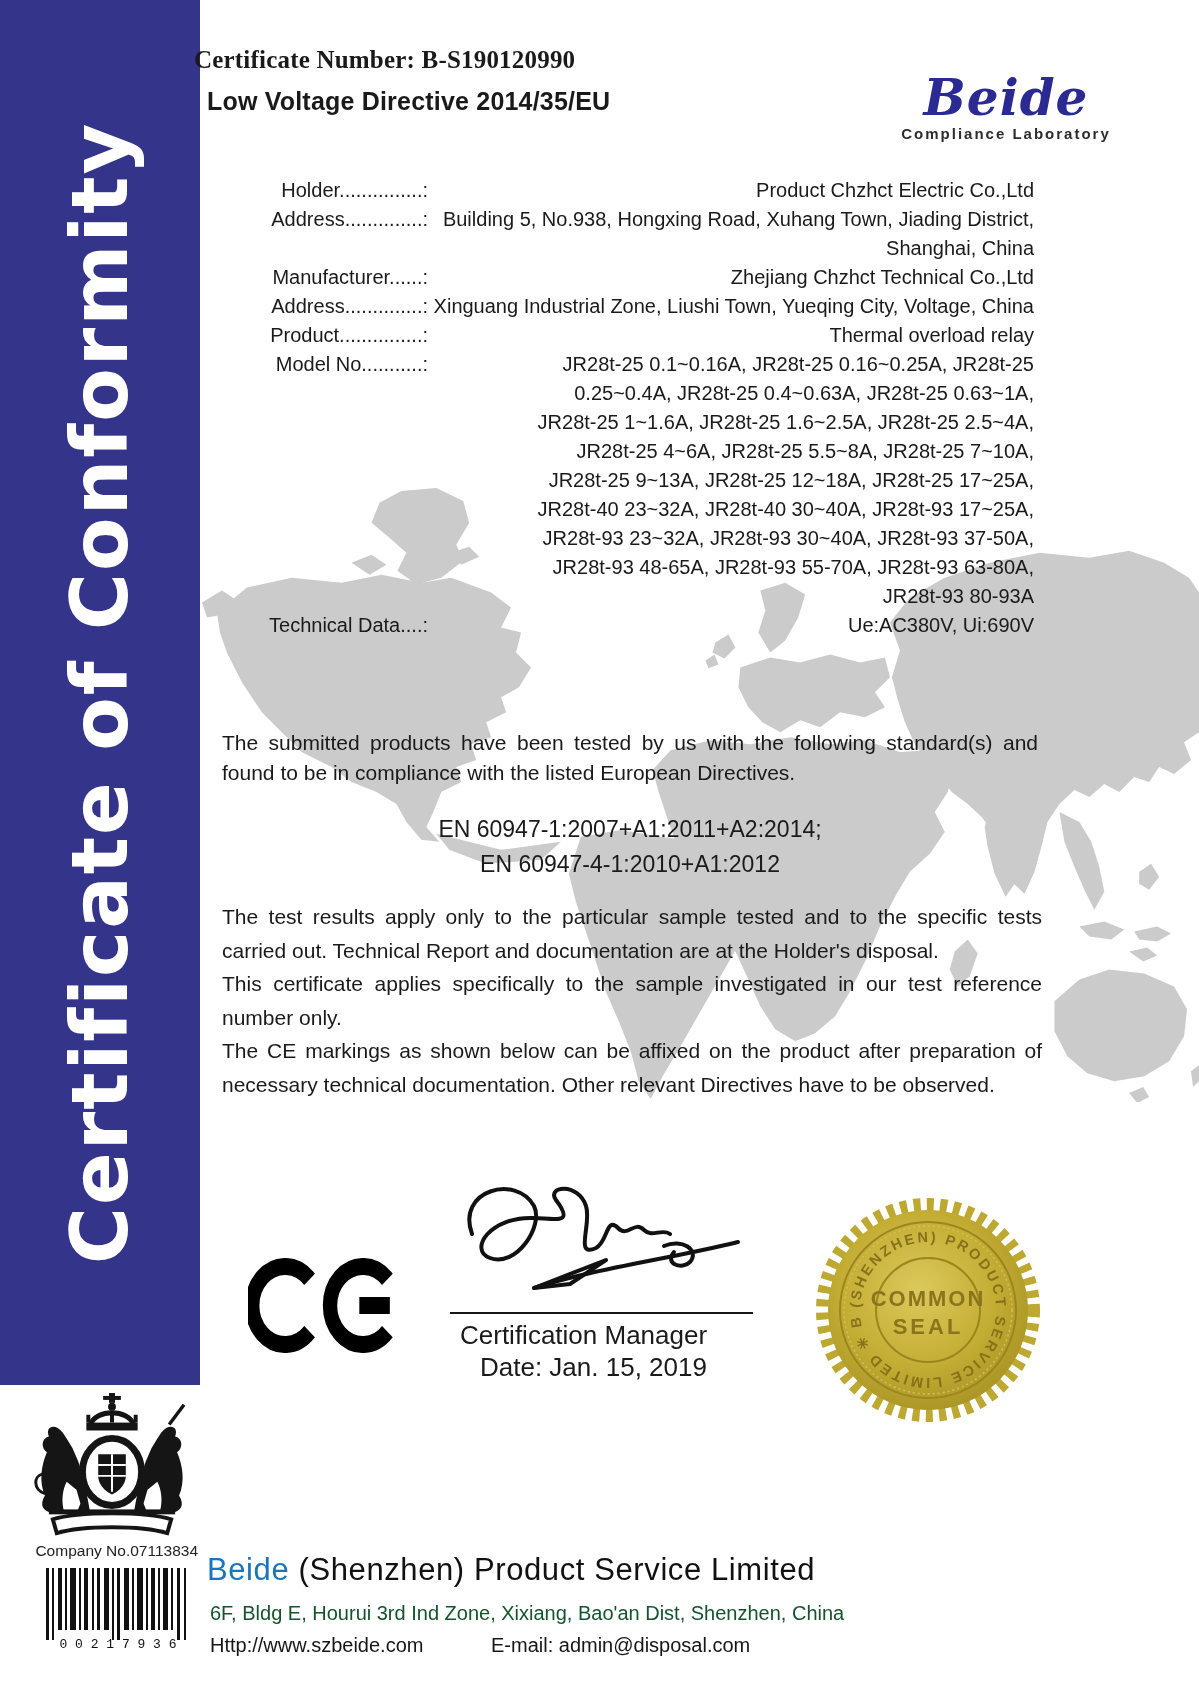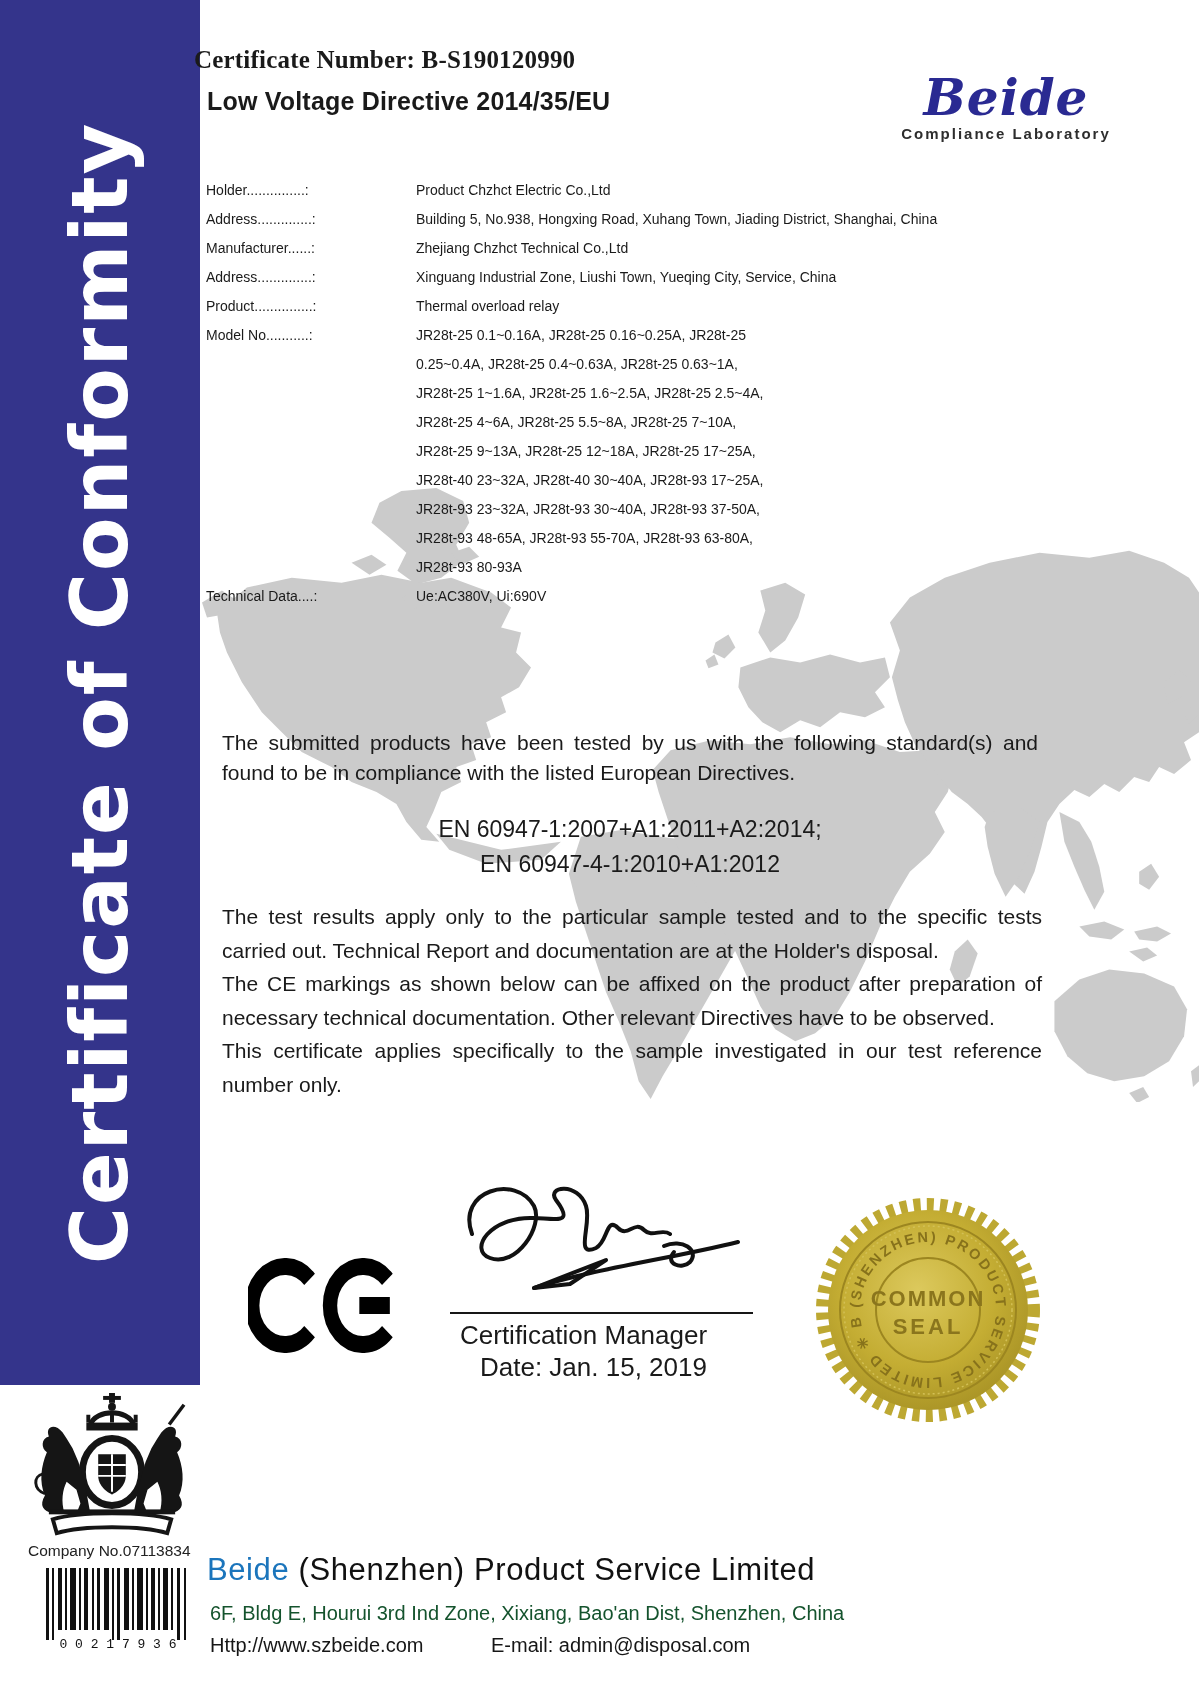--- a/index.html
+++ b/index.html
@@ -22,40 +22,40 @@
   .logo{left:878px;top:72px;width:256px;text-align:center;}
   .logo-name{
     font-family:"DejaVu Serif",serif;font-style:italic;font-weight:bold;
     font-size:50px;line-height:52px;color:#2A2A92;letter-spacing:1px;
   }
   .logo-tagline{font-size:15px;letter-spacing:2px;color:#2d2d2d;font-weight:bold;margin-top:1px;}
   
   .map{left:202px;top:482px;width:997px;height:620px;z-index:0;}
   .content{z-index:2;}
   
-  .fields{left:206px;top:176px;width:816px;font-size:14px;line-height:29px;}
+  .fields{left:218px;top:176px;width:816px;font-size:20px;line-height:29px;text-align:right;}
   .frow{display:flex;}
   .flabel{width:210px;flex:none;}
   .fvalue{flex:1;white-space:pre-line;}
   
   .para1{left:222px;top:728px;width:816px;font-size:21px;line-height:30px;text-align:justify;}
   .standards{left:222px;top:812px;width:816px;font-size:23px;line-height:35px;text-align:center;}
   .para2{left:222px;top:900px;width:820px;font-size:21px;line-height:33.5px;text-align:justify;}
   .para2 p{margin:0;}
   
   .ce{left:248px;top:1258px;width:158px;height:95px;}
   .sig-svg{left:438px;top:1172px;width:312px;height:138px;}
   .sig-line{left:450px;top:1312px;width:303px;height:2px;background:#161616;}
   .sig-role{left:460px;top:1320px;font-size:26px;}
   .sig-date{left:460px;top:1352px;font-size:26px;margin-left:20px;}
   
   .seal{left:806px;top:1188px;width:244px;height:244px;}
   
   .emblem{left:32px;top:1393px;width:160px;height:146px;}
-  .company-no{left:28px;top:1542px;width:170px;font-size:15.5px;text-align:left;color:#222;}
+  .company-no{left:28px;top:1542px;width:170px;font-size:15.5px;text-align:right;color:#222;}
   .barcode{left:44px;top:1568px;width:148px;height:92px;}
   
   .footer-title{left:207px;top:1552px;font-size:31px;letter-spacing:0.6px;color:#111;white-space:nowrap;}
   .footer-brand{color:#1B75BC;}
   .footer-addr{left:210px;top:1602px;font-size:20px;color:#14532d;}
   .footer-links{left:210px;top:1634px;font-size:20px;color:#161616;}
   .footer-email{display:inline-block;margin-left:62px;}
 </style>
 </head>
 <body>
@@ -113,21 +113,21 @@
     <div class="frow">
       <div class="flabel">Address..............:</div>
       <div class="fvalue">Building 5, No.938, Hongxing Road, Xuhang Town, Jiading District, Shanghai, China</div>
     </div>
     <div class="frow">
       <div class="flabel">Manufacturer......:</div>
       <div class="fvalue">Zhejiang Chzhct Technical Co.,Ltd</div>
     </div>
     <div class="frow">
       <div class="flabel">Address..............:</div>
-      <div class="fvalue">Xinguang Industrial Zone, Liushi Town, Yueqing City, Service, China</div>
+      <div class="fvalue">Xinguang Industrial Zone, Liushi Town, Yueqing City, Voltage, China</div>
     </div>
     <div class="frow">
       <div class="flabel">Product...............:</div>
       <div class="fvalue">Thermal overload relay</div>
     </div>
     <div class="frow">
       <div class="flabel">Model No...........:</div>
       <div class="fvalue">JR28t-25 0.1~0.16A, JR28t-25 0.16~0.25A, JR28t-25
 0.25~0.4A, JR28t-25 0.4~0.63A, JR28t-25 0.63~1A,
 JR28t-25 1~1.6A, JR28t-25 1.6~2.5A, JR28t-25 2.5~4A,
@@ -146,22 +146,22 @@
 
   <div class="abs para1 content">The submitted products have been tested by us with the following standard(s) and found to be in compliance with the listed European Directives.</div>
 
   <div class="abs standards content">
     <div>EN 60947-1:2007+A1:2011+A2:2014;</div>
     <div>EN 60947-4-1:2010+A1:2012</div>
   </div>
 
   <div class="abs para2 content">
     <p>The test results apply only to the particular sample tested and to the specific tests carried out. Technical Report and documentation are at the Holder's disposal.</p>
+    <p>This certificate applies specifically to the sample investigated in our test reference number only.</p>
     <p>The CE markings as shown below can be affixed on the product after preparation of necessary technical documentation. Other relevant Directives have to be observed.</p>
-    <p>This certificate applies specifically to the sample investigated in our test reference number only.</p>
   </div>
 
   <svg class="abs ce content" viewBox="0 0 264 134" preserveAspectRatio="none" aria-hidden="true">
     <g stroke="#000000" stroke-width="24" fill="none" stroke-linecap="butt">
       <path d="M102.9,30.2 A55,55 0 1 0 102.9,103.8"></path>
       <path d="M232.9,30.2 A55,55 0 1 0 232.9,103.8"></path>
       <path d="M186,67 H237"></path>
     </g>
   </svg>
 

